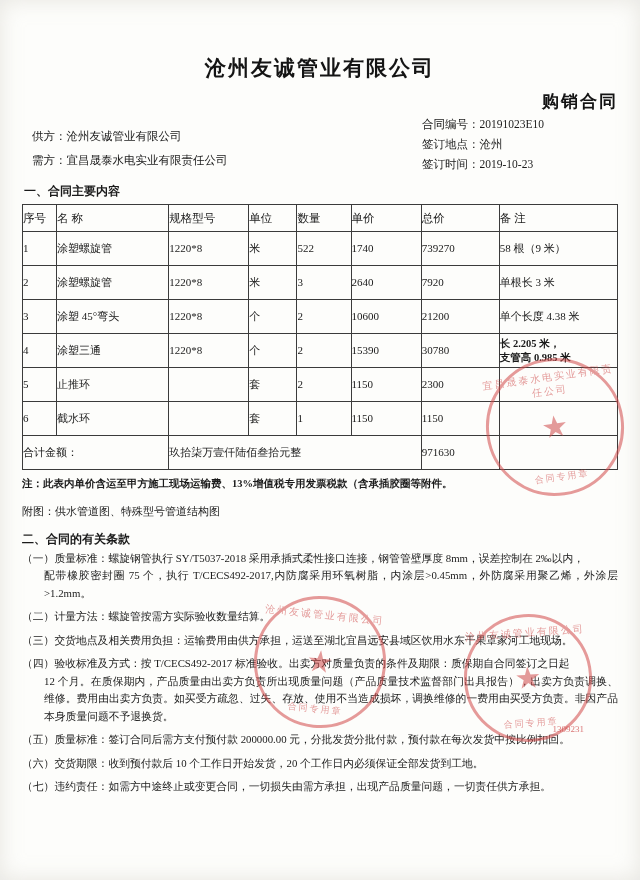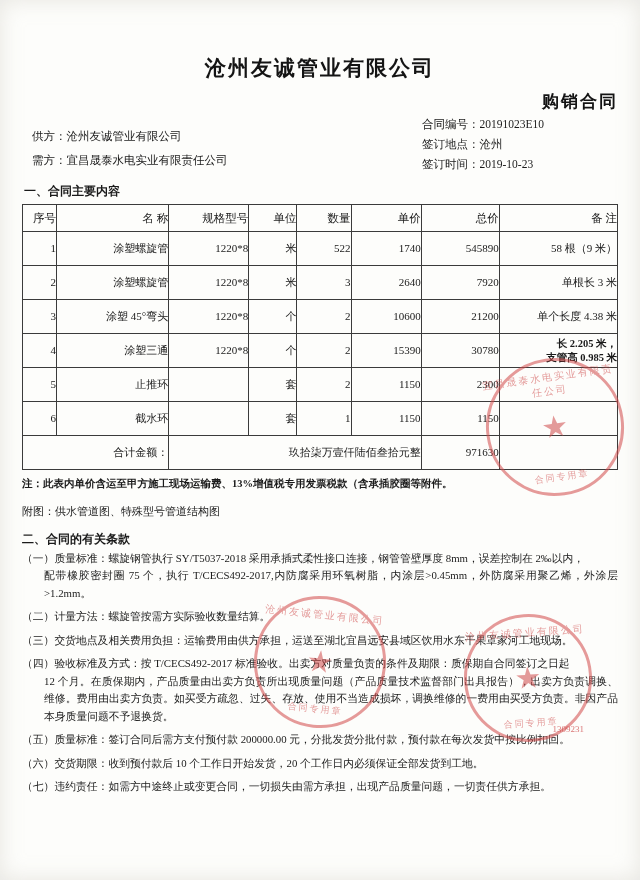--- a/index.html
+++ b/index.html
@@ -82,21 +82,21 @@
     margin: 8px 0 4px 2px;
   }
   table.items {
     width: 100%;
     border-collapse: collapse;
     font-size: 11px;
     table-layout: fixed;
   }
   table.items th, table.items td {
     border: 1px solid #3b3b3b;
-    text-align: right;
+    text-align: left;
     padding: 0;
     height: 33px;
     line-height: 1.25;
     vertical-align: middle;
     margin-left: 8px;
   }
   table.items th {
     font-weight: normal;
     height: 26px;
     font-size: 11.5px;
@@ -235,21 +235,21 @@
         </tr>
       </thead>
       <tbody>
         <tr>
           <td>1</td>
           <td>涂塑螺旋管</td>
           <td>1220*8</td>
           <td>米</td>
           <td>522</td>
           <td>1740</td>
-          <td>545890</td>
+          <td>739270</td>
           <td>58 根（9 米）</td>
         </tr>
         <tr>
           <td>2</td>
           <td>涂塑螺旋管</td>
           <td>1220*8</td>
           <td>米</td>
           <td>3</td>
           <td>2640</td>
           <td>7920</td>

